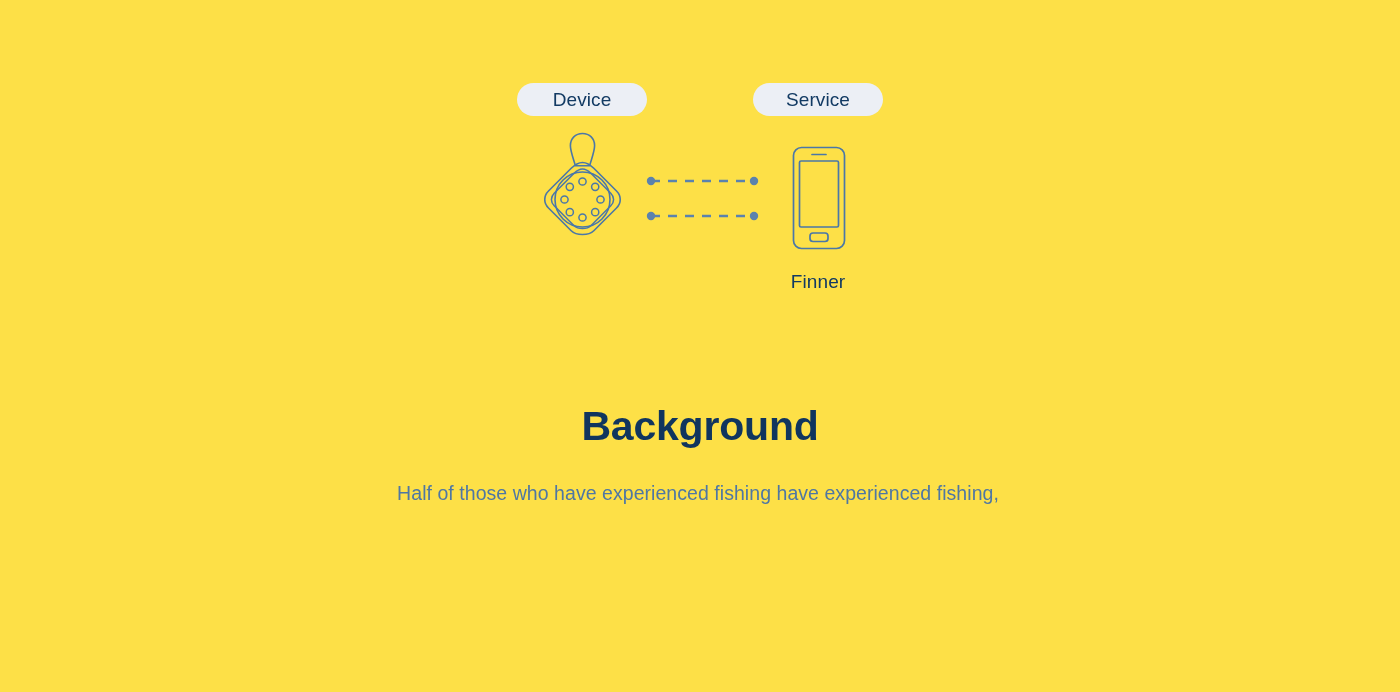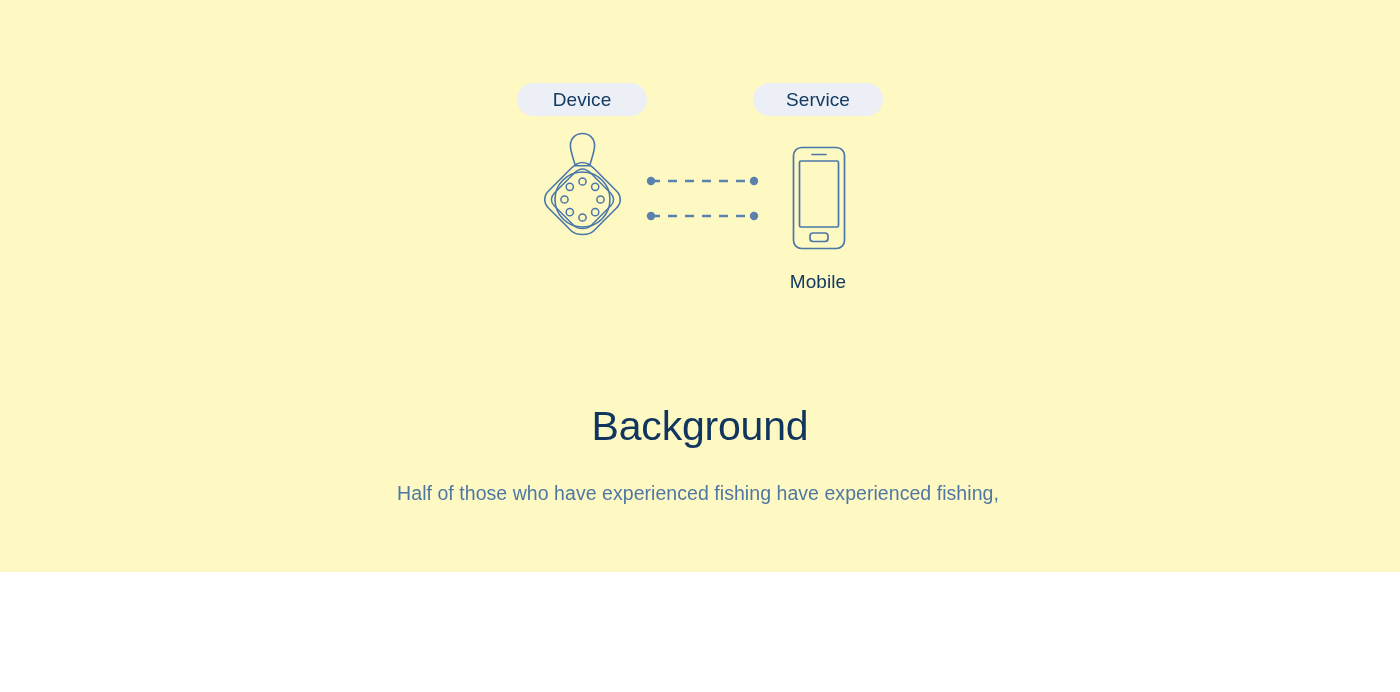--- a/index.html
+++ b/index.html
@@ -12,22 +12,22 @@
     width: 1400px;
     height: 692px;
     overflow: hidden;
     font-family: "Liberation Sans", "DejaVu Sans", sans-serif;
     -webkit-font-smoothing: antialiased;
   }
 
   .page {
     position: relative;
     width: 1400px;
-    height: 572px;
-    background: #fef9c3;
+    height: 692px;
+    background: #fde047;
   }
 
   
   .diagram {
     position: absolute;
     left: 0;
     top: 0;
     width: 1400px;
     height: 310px;
   }
@@ -83,21 +83,21 @@
     position: absolute;
     left: 0;
     top: 400px;
     width: 1400px;
     text-align: center;
   }
   .section-title {
     margin: 0;
     color: #10355e;
     font-size: 41px;
-    font-weight: 400;
+    font-weight: 700;
     letter-spacing: -0.2px;
     line-height: 52px;
     text-align: center;
   }
   .section-body {
     margin: 26px 4px 0 0;
     color: #4f77a3;
     font-size: 19.5px;
     line-height: 30.5px;
     font-weight: 400;
@@ -175,21 +175,21 @@
         <rect x="4.5" y="5.5" width="51" height="101" rx="8" ry="8" stroke="#4a77a8" stroke-width="1.7" fill="none"></rect>
 
         <line x1="23" y1="12.5" x2="37" y2="12.5" stroke="#4a77a8" stroke-width="1.7" stroke-linecap="round"></line>
 
         <rect x="10.5" y="19" width="39" height="66" rx="1.5" ry="1.5" stroke="#4a77a8" stroke-width="1.7" fill="none"></rect>
 
         <rect x="21" y="91" width="18" height="8.5" rx="3" ry="3" stroke="#4a77a8" stroke-width="1.7" fill="none"></rect>
       </svg>
     </div>
 
-    <div class="caption caption-mobile">Mobile</div>
+    <div class="caption caption-mobile">Finner</div>
   </div>
 
   <div class="content">
     <h1 class="section-title">Background</h1>
     <p class="section-body">
       <span class="line">Half of those who have experienced fishing have experienced fishing,</span>
     </p>
   </div>
 
 </div>

